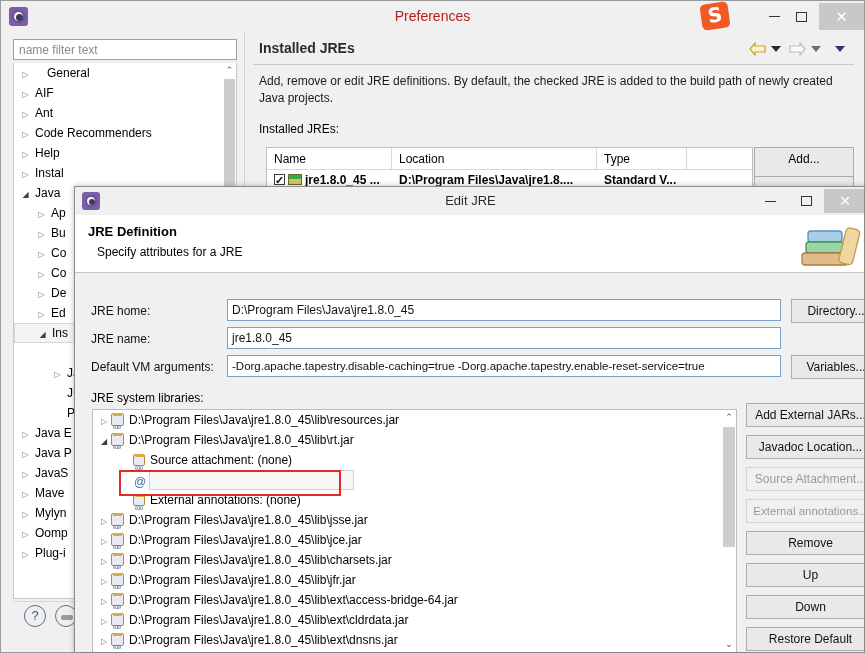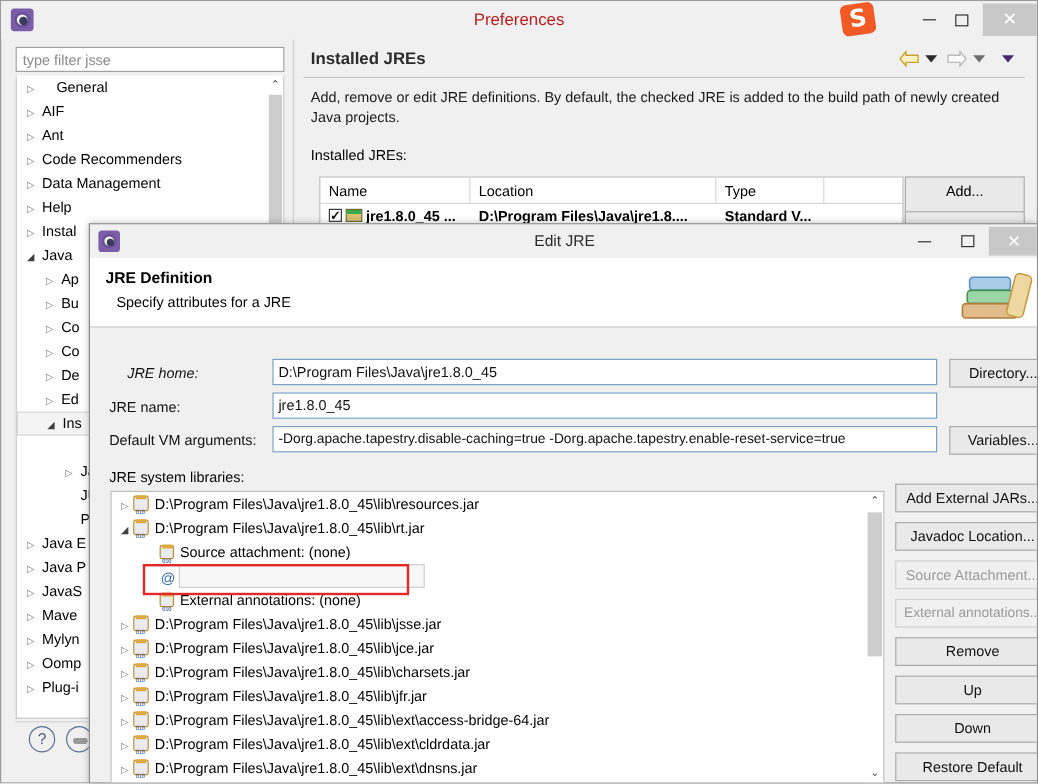--- a/index.html
+++ b/index.html
@@ -325,29 +325,28 @@
           <span class="dash"></span>
         </div>
       <div class="wbtn wbtn-max">
           <span class="sq"></span>
         </div>
       <div class="wbtn wbtn-close">
           <span class="xx">✕</span>
         </div>
     </div>
 
-    <div class="filter-box">type filter jsse</div>
+    <div class="filter-box">name filter text</div>
 
     <div class="tree-panel">
       <div id="tree-list">
           <div class="tree-item" style="padding-left: 6px;"><span class="arrow">▷</span><span style="margin-left: 16px;">General</span></div>
           <div class="tree-item" style="padding-left: 6px;"><span class="arrow">▷</span><span style="margin-left: 4px;">AIF</span></div>
           <div class="tree-item" style="padding-left: 6px;"><span class="arrow">▷</span><span style="margin-left: 4px;">Ant</span></div>
           <div class="tree-item" style="padding-left: 6px;"><span class="arrow">▷</span><span style="margin-left: 4px;">Code Recommenders</span></div>
-          <div class="tree-item" style="padding-left: 6px;"><span class="arrow">▷</span><span style="margin-left: 4px;">Data Management</span></div>
           <div class="tree-item" style="padding-left: 6px;"><span class="arrow">▷</span><span style="margin-left: 4px;">Help</span></div>
           <div class="tree-item" style="padding-left: 6px;"><span class="arrow">▷</span><span style="margin-left: 4px;">Instal</span></div>
           <div class="tree-item" style="padding-left: 6px;"><span class="arrow open">◢</span><span style="margin-left: 4px;">Java</span></div>
           <div class="tree-item" style="padding-left: 22px;"><span class="arrow">▷</span><span style="margin-left: 4px;">Ap</span></div>
           <div class="tree-item" style="padding-left: 22px;"><span class="arrow">▷</span><span style="margin-left: 4px;">Bu</span></div>
           <div class="tree-item" style="padding-left: 22px;"><span class="arrow">▷</span><span style="margin-left: 4px;">Co</span></div>
           <div class="tree-item" style="padding-left: 22px;"><span class="arrow">▷</span><span style="margin-left: 4px;">Co</span></div>
           <div class="tree-item" style="padding-left: 22px;"><span class="arrow">▷</span><span style="margin-left: 4px;">De</span></div>
           <div class="tree-item" style="padding-left: 22px;"><span class="arrow">▷</span><span style="margin-left: 4px;">Ed</span></div>
           <div class="tree-item sel" style="padding-left: 22px;"><span class="arrow open">◢</span><span style="margin-left: 4px;">Ins</span></div>
@@ -438,21 +437,21 @@
       <svg class="books" viewBox="0 0 70 48">
         <rect x="14" y="10" width="34" height="11" rx="3" fill="#a9cce8" stroke="#5b8fbf" stroke-width="1.3"></rect>
         <rect x="12" y="21" width="38" height="11" rx="3" fill="#9cd6a8" stroke="#3f9455" stroke-width="1.3"></rect>
         <rect x="8" y="32" width="46" height="12" rx="3" fill="#e1bb8a" stroke="#b07c3e" stroke-width="1.3"></rect>
         <g transform="rotate(14 50 26)">
           <rect x="48" y="6" width="14" height="36" rx="4" fill="#efd7a1" stroke="#c49a45" stroke-width="1.3"></rect>
         </g>
       </svg>
     </div>
 
-    <div class="fld-label" style="left:31px; top:117px;font-style:italic;">JRE home:</div>
+    <div class="fld-label" style="left:16px; top:117px;">JRE home:</div>
     <div class="fld-input" style="left:152px; top:112px; width:554px;">D:\Program Files\Java\jre1.8.0_45</div>
     <div class="side-btn" style="left:716px; top:112px; width:90px;">Directory...</div>
 
     <div class="fld-label" style="left:16px; top:145px;">JRE name:</div>
     <div class="fld-input" style="left:152px; top:140px; width:554px;">jre1.8.0_45</div>
 
     <div class="fld-label" style="left:16px; top:173px;">Default VM arguments:</div>
     <div class="fld-input" style="left:152px; top:168px; width:554px; font-size:11.5px;">-Dorg.apache.tapestry.disable-caching=true -Dorg.apache.tapestry.enable-reset-service=true</div>
     <div class="side-btn" style="left:716px; top:168px; width:90px;">Variables...</div>
 

